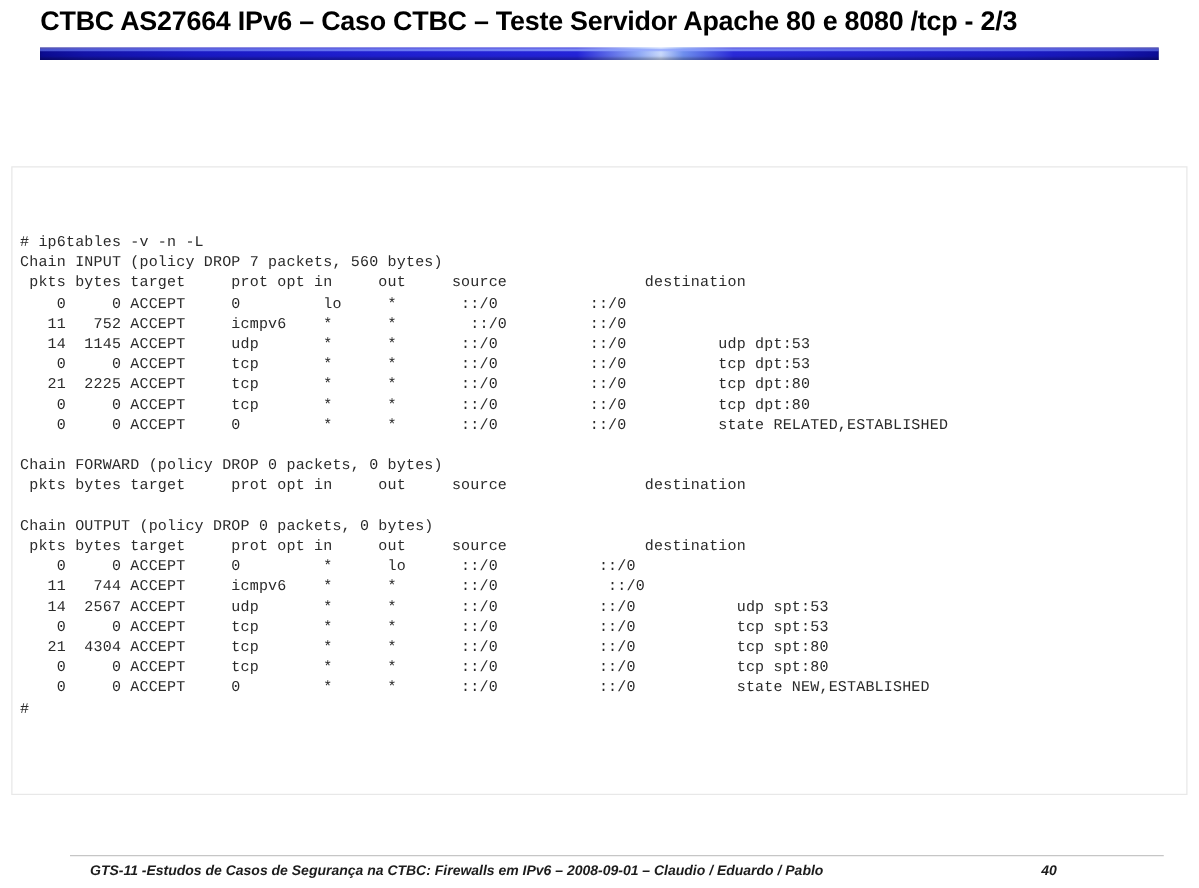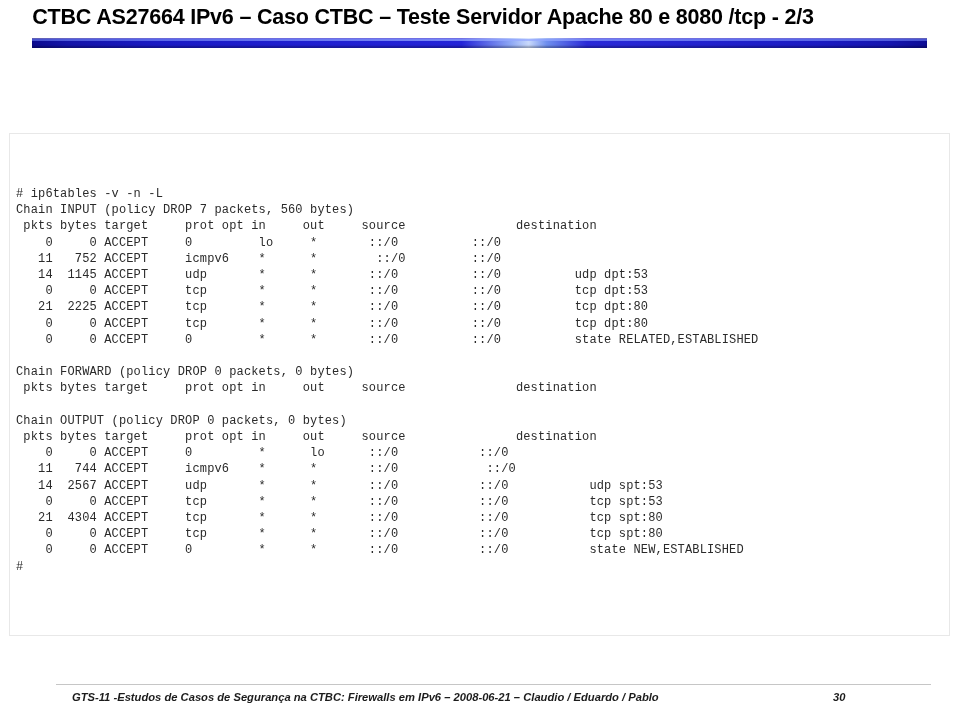--- a/index.html
+++ b/index.html
@@ -139,15 +139,15 @@
 <div class="slide-title">CTBC AS27664 IPv6 – Caso CTBC – Teste Servidor Apache 80 e 8080 /tcp - 2/3</div>
 
 <div class="title-rule"></div>
 
 <div class="content-frame"></div>
 
 <div class="terminal"><div class="line"># ip6tables -v -n -L</div><div class="line">Chain INPUT (policy DROP 7 packets, 560 bytes)</div><div class="line"> pkts bytes target     prot opt in     out     source               destination</div><div class="line">    0     0 ACCEPT     0         lo     *       ::/0          ::/0</div><div class="line">   11   752 ACCEPT     icmpv6    *      *        ::/0         ::/0</div><div class="line">   14  1145 ACCEPT     udp       *      *       ::/0          ::/0          udp dpt:53</div><div class="line">    0     0 ACCEPT     tcp       *      *       ::/0          ::/0          tcp dpt:53</div><div class="line">   21  2225 ACCEPT     tcp       *      *       ::/0          ::/0          tcp dpt:80</div><div class="line">    0     0 ACCEPT     tcp       *      *       ::/0          ::/0          tcp dpt:80</div><div class="line">    0     0 ACCEPT     0         *      *       ::/0          ::/0          state RELATED,ESTABLISHED</div><div class="line"></div><div class="line">Chain FORWARD (policy DROP 0 packets, 0 bytes)</div><div class="line"> pkts bytes target     prot opt in     out     source               destination</div><div class="line"></div><div class="line">Chain OUTPUT (policy DROP 0 packets, 0 bytes)</div><div class="line"> pkts bytes target     prot opt in     out     source               destination</div><div class="line">    0     0 ACCEPT     0         *      lo      ::/0           ::/0</div><div class="line">   11   744 ACCEPT     icmpv6    *      *       ::/0            ::/0</div><div class="line">   14  2567 ACCEPT     udp       *      *       ::/0           ::/0           udp spt:53</div><div class="line">    0     0 ACCEPT     tcp       *      *       ::/0           ::/0           tcp spt:53</div><div class="line">   21  4304 ACCEPT     tcp       *      *       ::/0           ::/0           tcp spt:80</div><div class="line">    0     0 ACCEPT     tcp       *      *       ::/0           ::/0           tcp spt:80</div><div class="line">    0     0 ACCEPT     0         *      *       ::/0           ::/0           state NEW,ESTABLISHED</div><div class="line">#</div></div>
 
 <div class="footer-rule"></div>
 
-<div class="footer-text">GTS-11 -Estudos de Casos de Segurança na CTBC: Firewalls em IPv6  – 2008-06-21 – Claudio / Eduardo / Pablo</div>
+<div class="footer-text">GTS-11 -Estudos de Casos de Segurança na CTBC: Firewalls em IPv6  – 2008-09-01 – Claudio / Eduardo / Pablo</div>
 
-<div class="footer-page">30</div>
+<div class="footer-page">40</div>
 
 </body></html>

